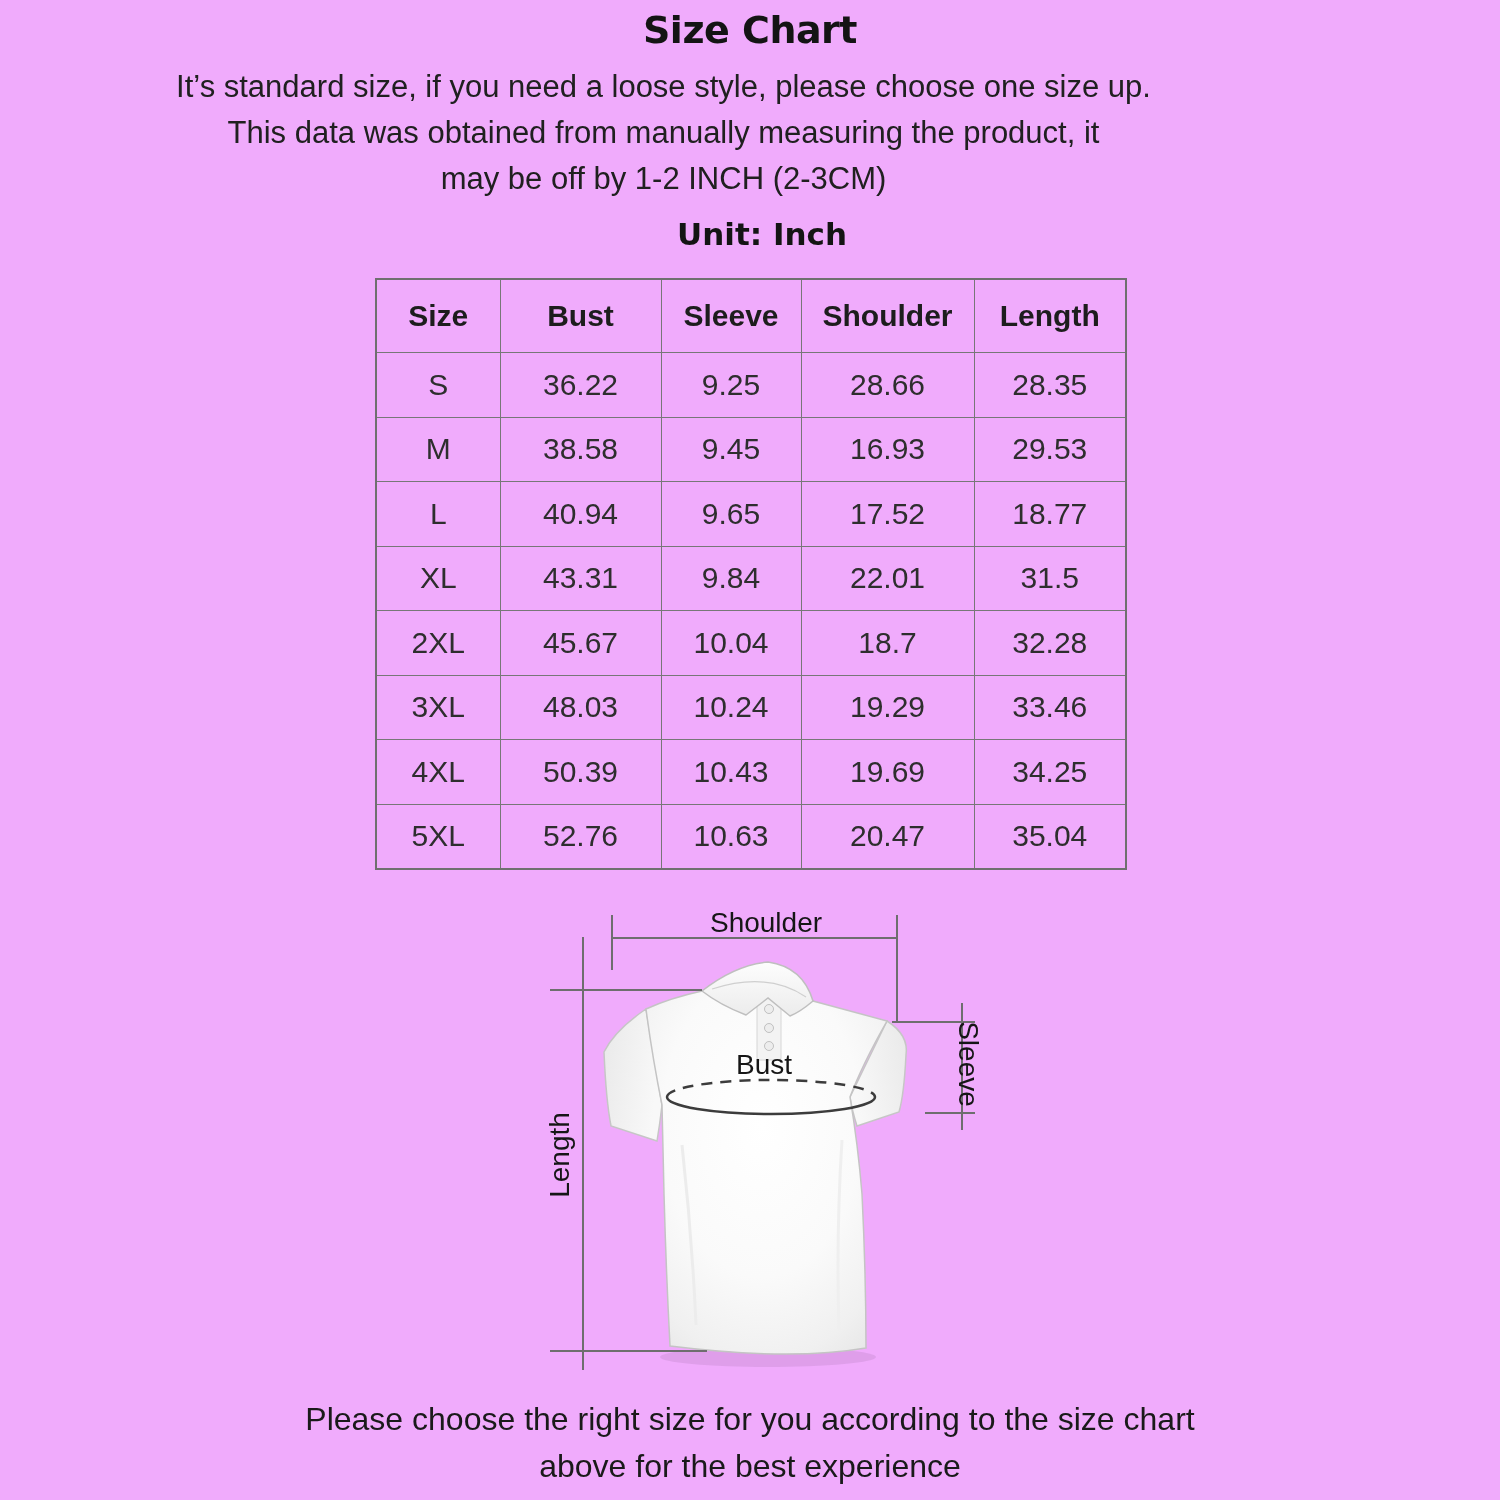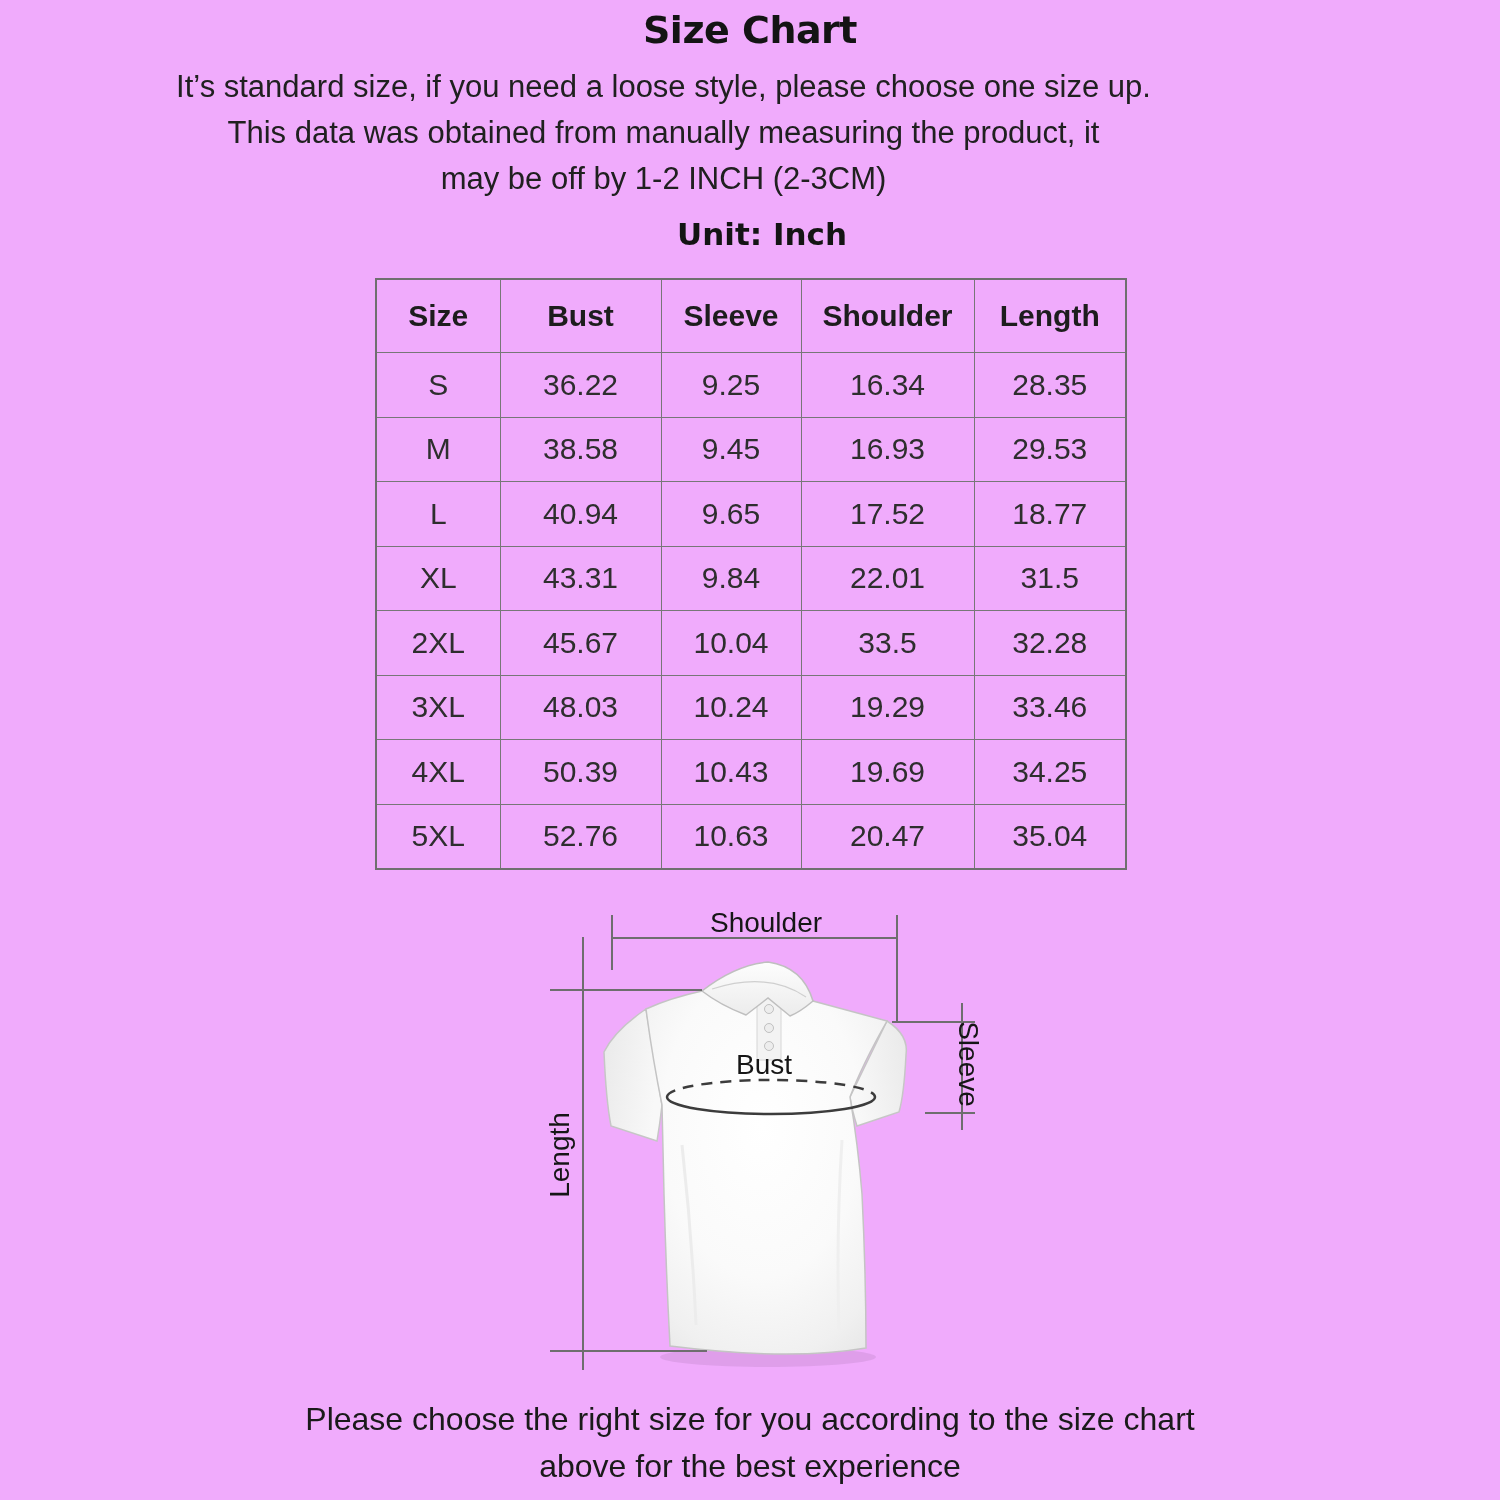--- a/index.html
+++ b/index.html
@@ -74,21 +74,21 @@
           <th>Sleeve</th>
           <th>Shoulder</th>
           <th>Length</th>
         </tr>
     </thead>
     <tbody>
         <tr>
           <td>S</td>
           <td>36.22</td>
           <td>9.25</td>
-          <td>16.34</td>
+          <td>28.66</td>
           <td>28.35</td>
         </tr>
         <tr>
           <td>M</td>
           <td>38.58</td>
           <td>9.45</td>
           <td>16.93</td>
           <td>29.53</td>
         </tr>
         <tr>
@@ -102,21 +102,21 @@
           <td>XL</td>
           <td>43.31</td>
           <td>9.84</td>
           <td>22.01</td>
           <td>31.5</td>
         </tr>
         <tr>
           <td>2XL</td>
           <td>45.67</td>
           <td>10.04</td>
-          <td>33.5</td>
+          <td>18.7</td>
           <td>32.28</td>
         </tr>
         <tr>
           <td>3XL</td>
           <td>48.03</td>
           <td>10.24</td>
           <td>19.29</td>
           <td>33.46</td>
         </tr>
         <tr>

